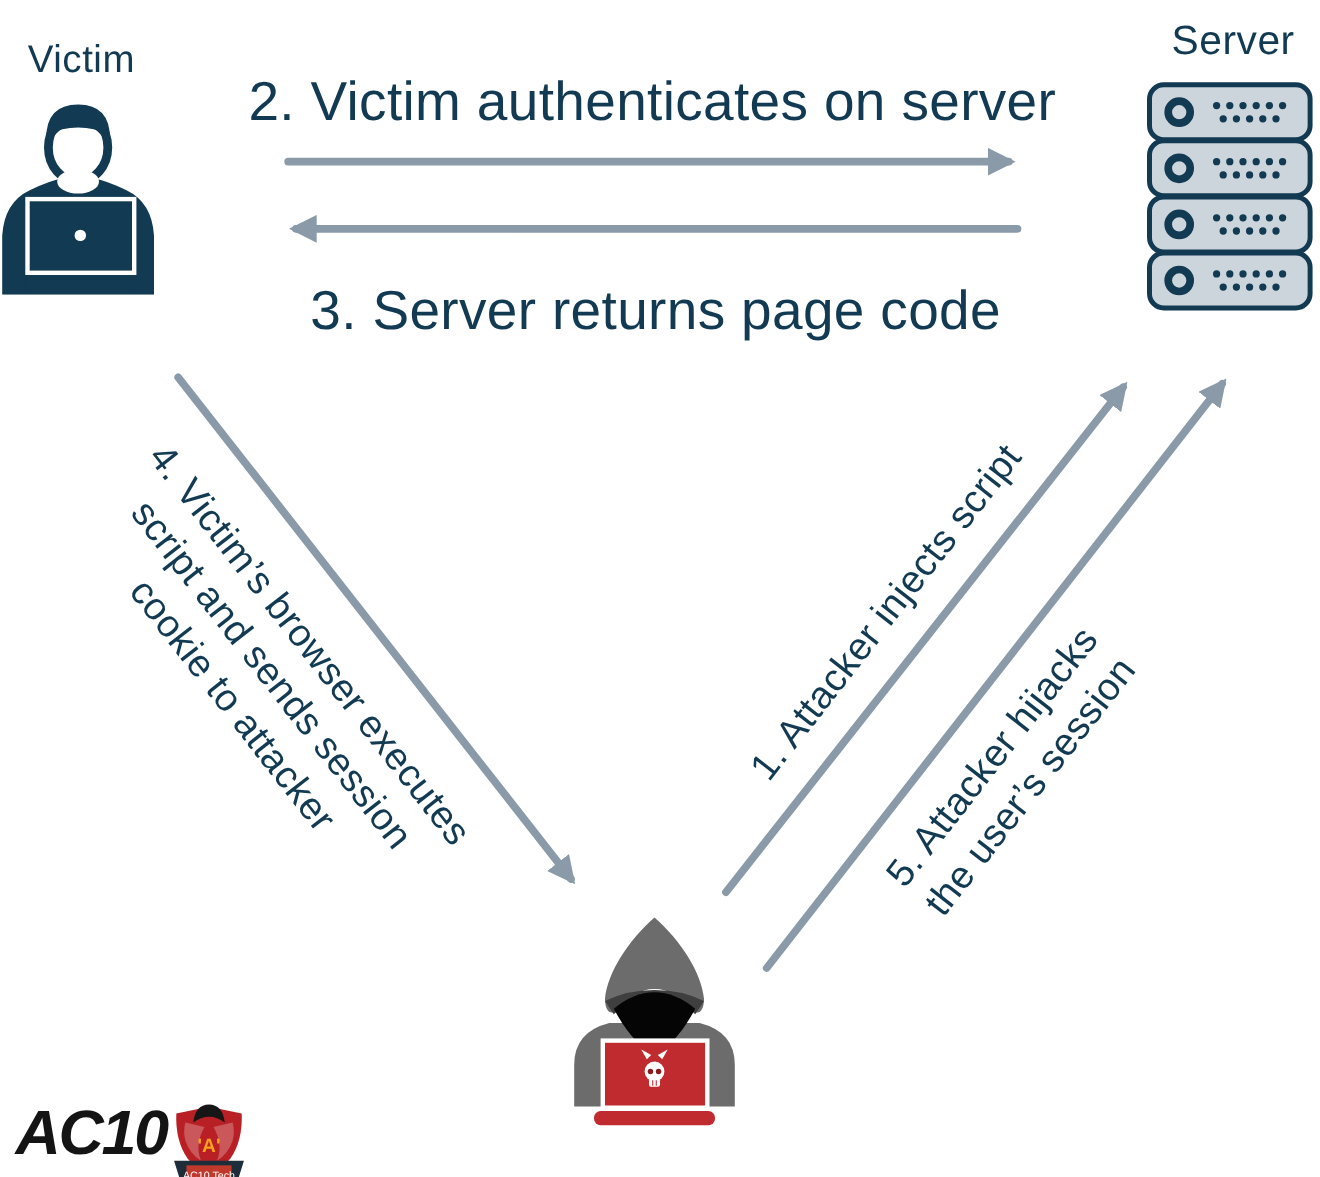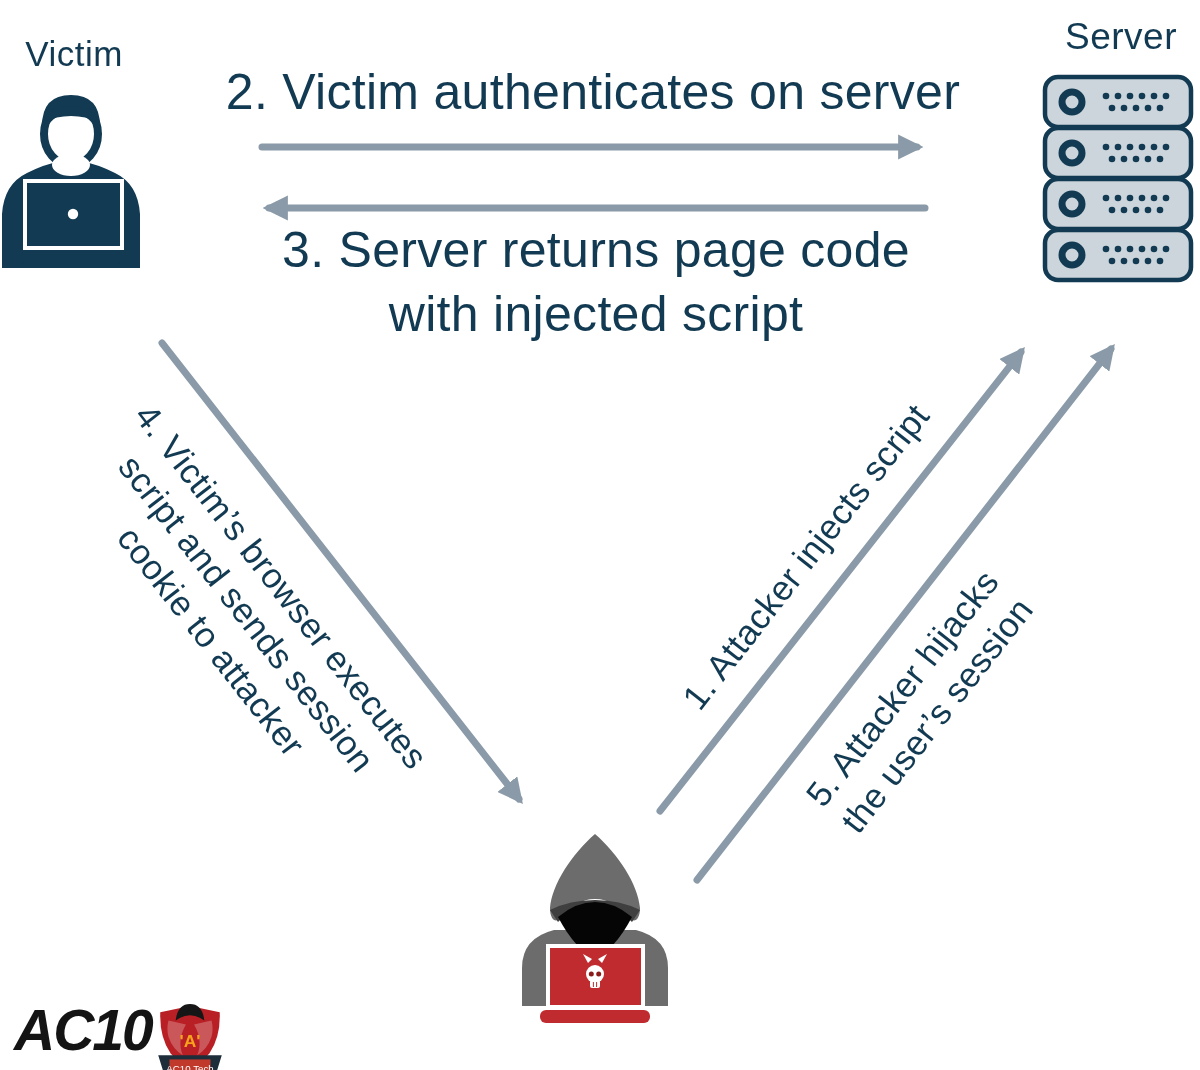--- a/index.html
+++ b/index.html
@@ -145,21 +145,20 @@
       <line x1="96.6" y1="154" x2="96.6" y2="159" stroke="#c02b30" stroke-width="1"></line>
     </g>
     <rect x="40" y="182" width="110" height="13" rx="6" fill="#c02b30"></rect>
   </svg>
 
 
   <div class="step-label" style="left:593px;top:76px">2. Victim authenticates on server</div>
 
   <div class="step-label" style="left:596px;top:266px">
     <div>3. Server returns page code</div>
-    <div>with injected script</div>
   </div>
 
   <div class="diag rot-down" style="left:246px;top:598px">
     <div>4. Victim’s browser executes</div>
     <div>script and sends session</div>
     <div>cookie to attacker</div>
   </div>
 
   <div class="diag rot-up" style="left:806px;top:541px">1. Attacker injects script</div>
 

